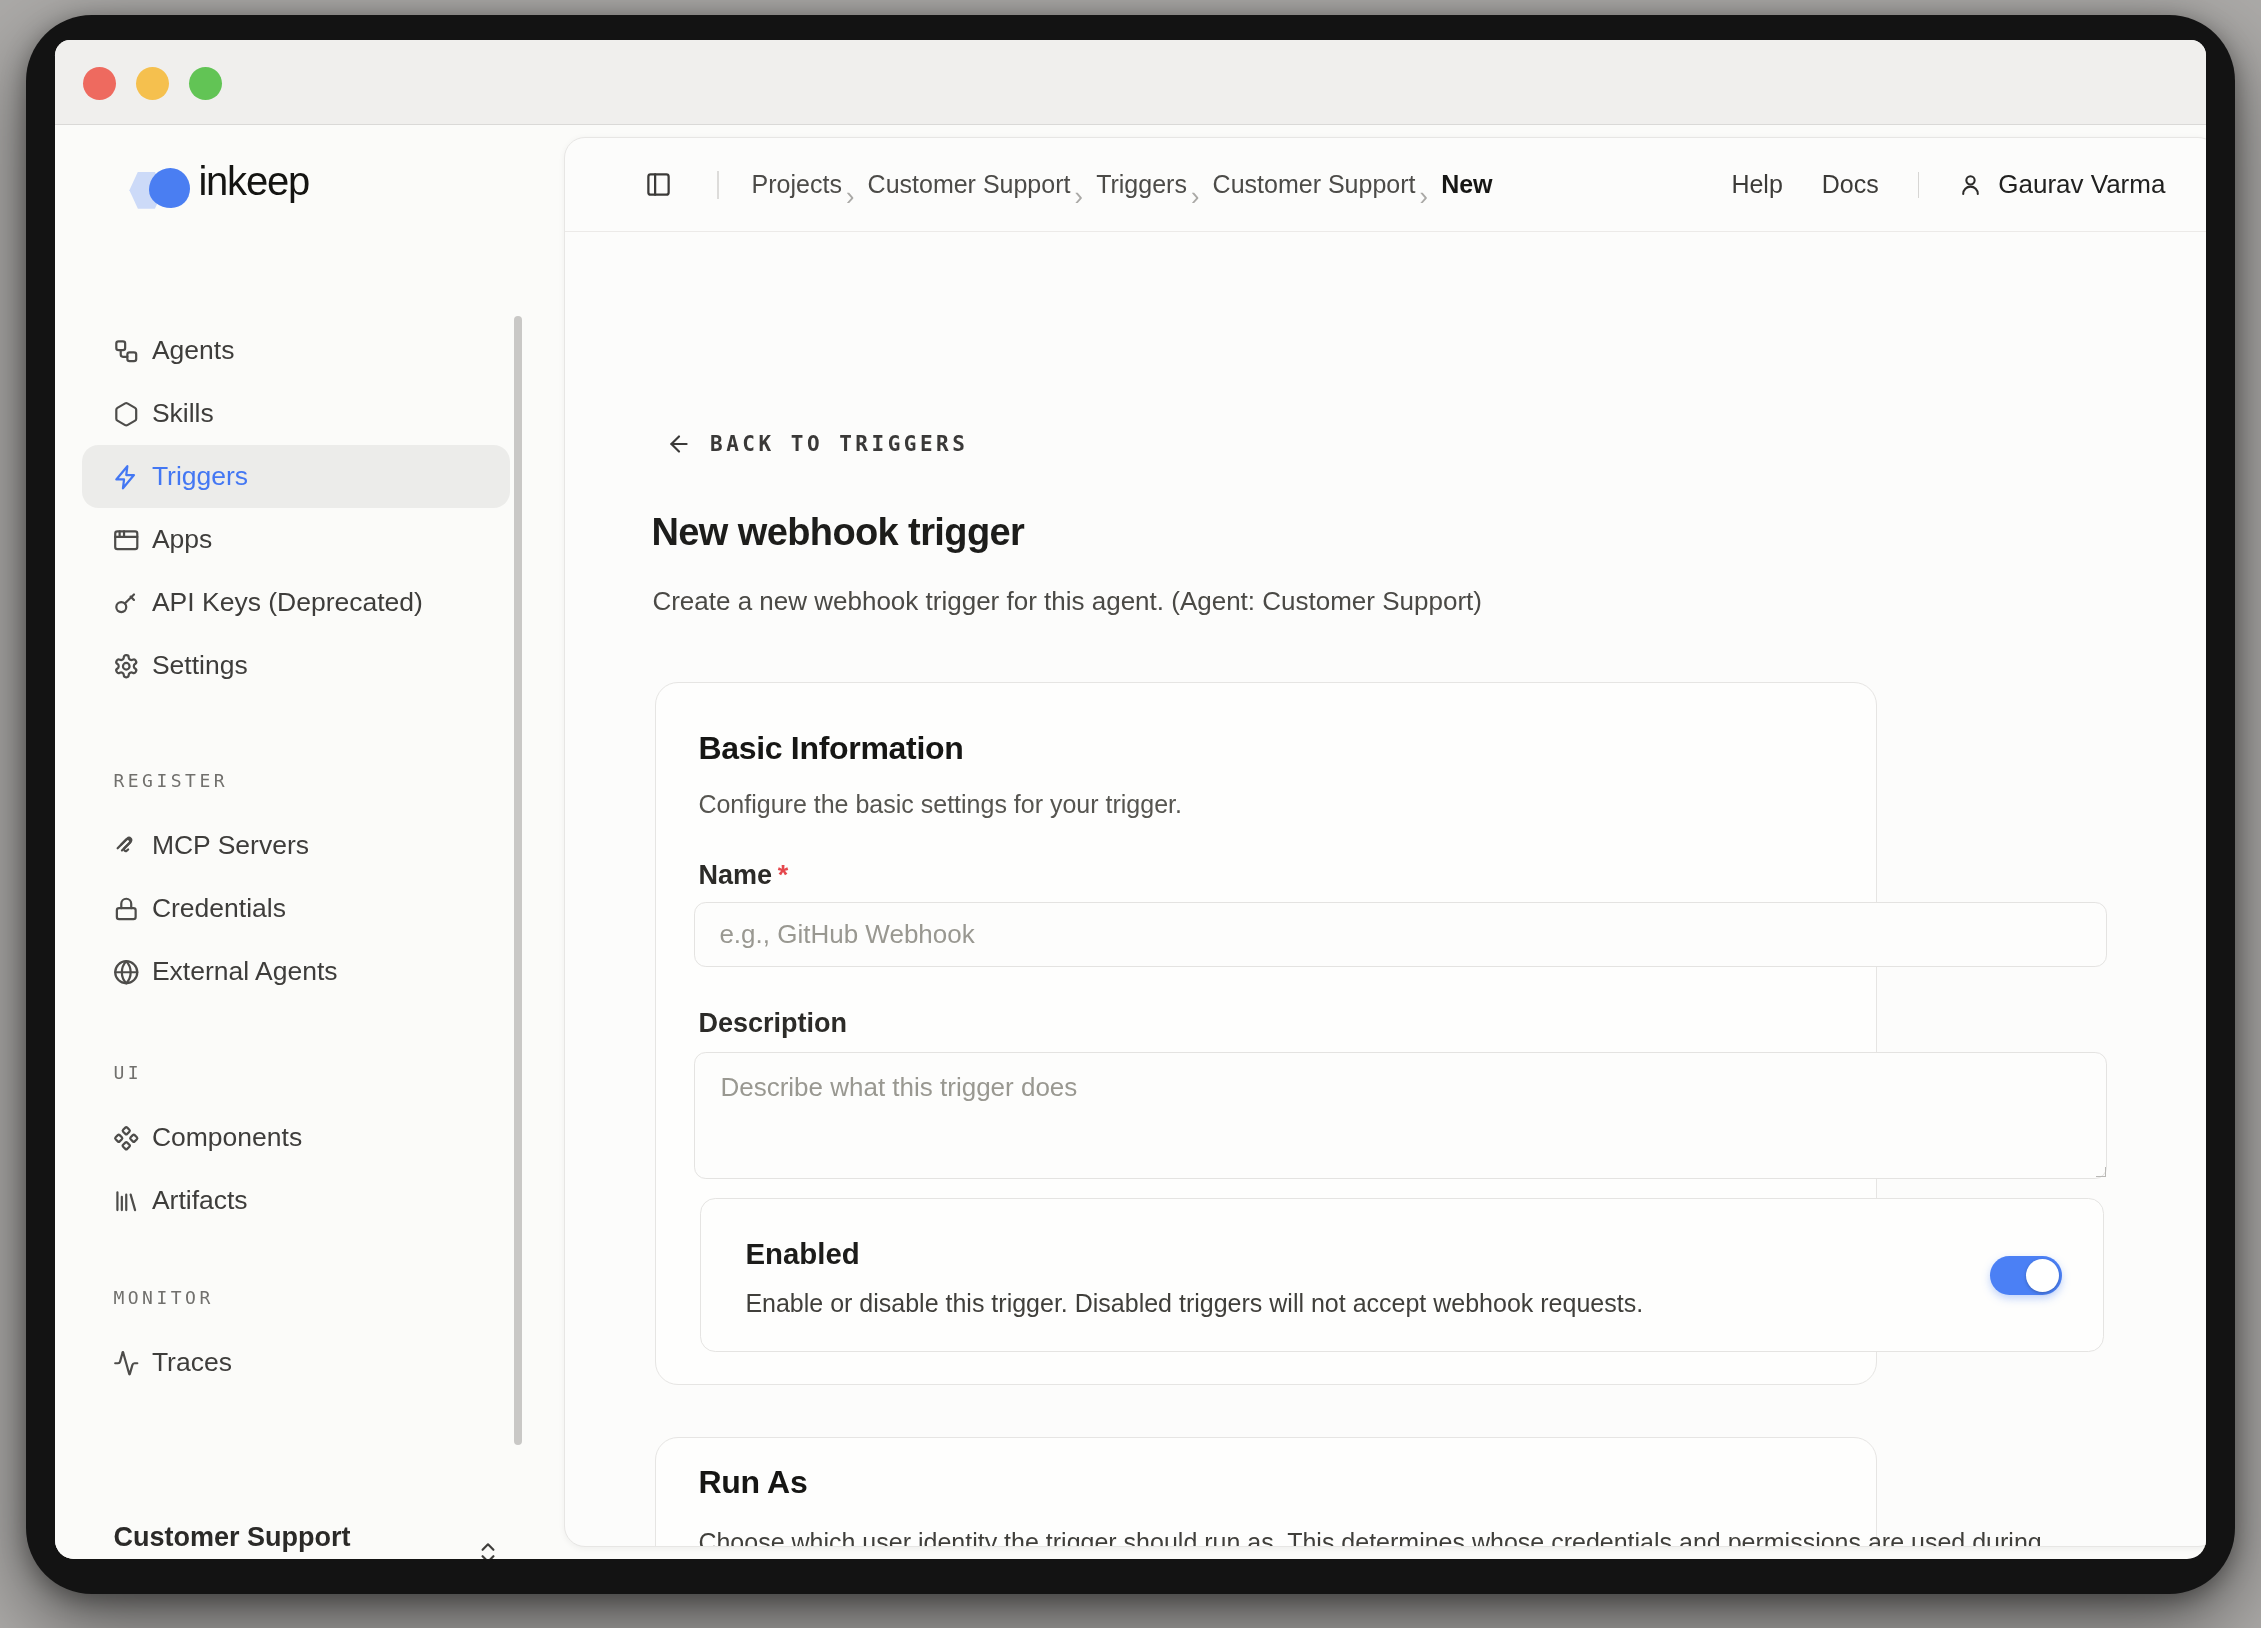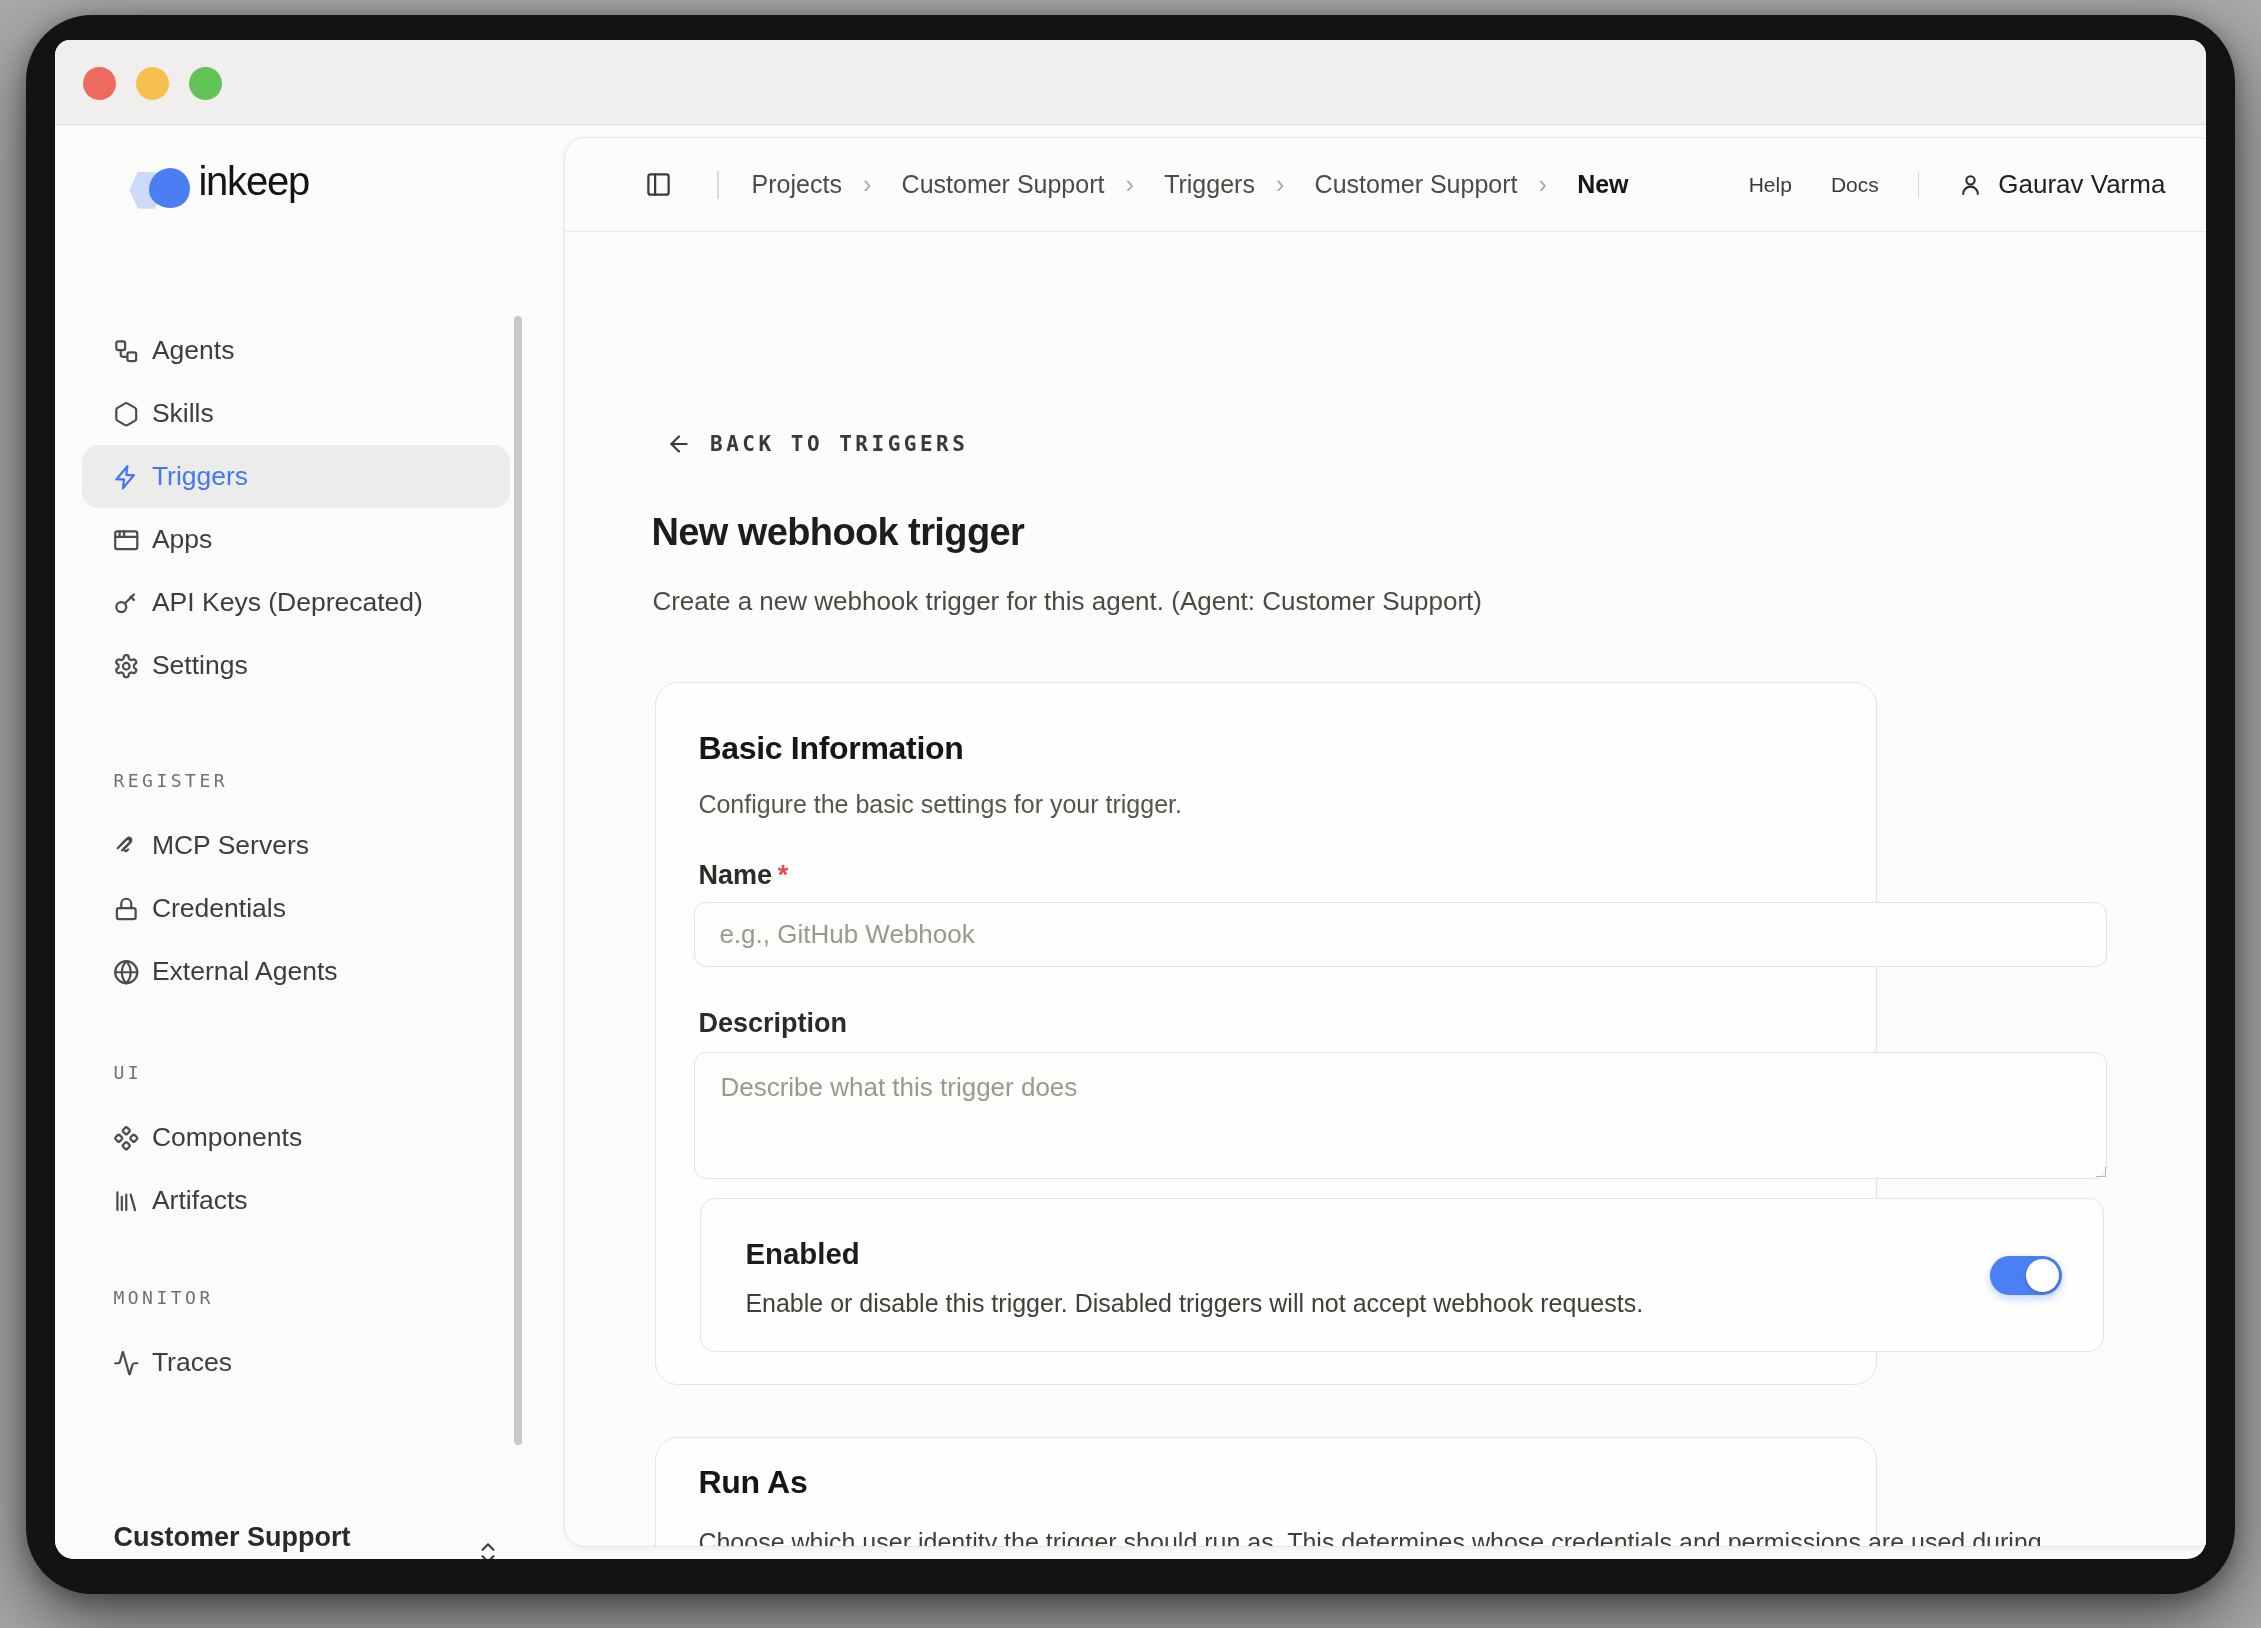--- a/index.html
+++ b/index.html
@@ -37,26 +37,26 @@
   .switcher{position:absolute;left:58px;top:1397px;width:377px;cursor:pointer;}
   .sw-name{font-size:27px;font-weight:600;color:#2b2a28;}
   .sw-chevrons{position:absolute;right:-10.6px;top:17.7px;width:26px;height:26px;color:#3f3e3c;}
   
   .panel{position:absolute;left:509px;top:97px;width:1655px;height:1410px;background:#fcfcfb;
     border:1.2px solid #e7e6e4;border-radius:21px;box-shadow:0 1.2px 5.9px rgba(0,0,0,.05);overflow:hidden;}
   .panel-header{position:absolute;left:0;top:0;width:100%;height:94px;border-bottom:1.2px solid #eceae8;
     display:flex;align-items:center;}
   .hdr-toggle{margin-left:80px;width:27px;height:27px;color:#3b3a38;cursor:pointer;}
   .hdr-sep{width:1.2px;height:28px;background:#dddcda;margin-left:45px;}
-  .crumbs{display:flex;align-items:flex-start;gap:21px;margin-left:33px;font-size:25px;color:#4c4b48;}
+  .crumbs{display:flex;align-items:flex-end;gap:4px;margin-left:33px;font-size:25px;color:#4c4b48;}
   .crumb{cursor:pointer;}
   .crumb-sep{color:#aaa9a6;width:17.7px;height:17.7px;}
   .crumb.current{color:#171715;font-weight:600;cursor:default;}
   .hdr-right{margin-left:auto;display:flex;align-items:center;gap:39px;padding-right:53px;}
-  .hdr-link{font-size:21px;color:#3c3b38;cursor:pointer;}
+  .hdr-link{font-size:25px;color:#3c3b38;cursor:pointer;}
   .hdr-divider{width:1.2px;height:26px;background:#d7d6d4;}
   .user{display:flex;align-items:center;gap:15.3px;cursor:pointer;}
   .user .icon{width:25px;height:25px;color:#2c2b29;}
   .user-name{font-size:26px;font-weight:500;color:#212120;}
   
   .content{position:absolute;left:0;top:95px;width:100%;height:1315px;}
   .back-link{position:absolute;left:101px;top:198px;display:flex;align-items:center;gap:17.7px;cursor:pointer;
     font-family:"DejaVu Sans Mono",monospace;font-size:21px;font-weight:600;letter-spacing:3.5px;color:#3a3938;}
   .back-link .icon{width:26px;height:26px;color:#3a3938;}
   .page-title{position:absolute;left:86px;top:278px;font-size:38px;font-weight:600;letter-spacing:-0.6px;color:#1d1d1b;}

